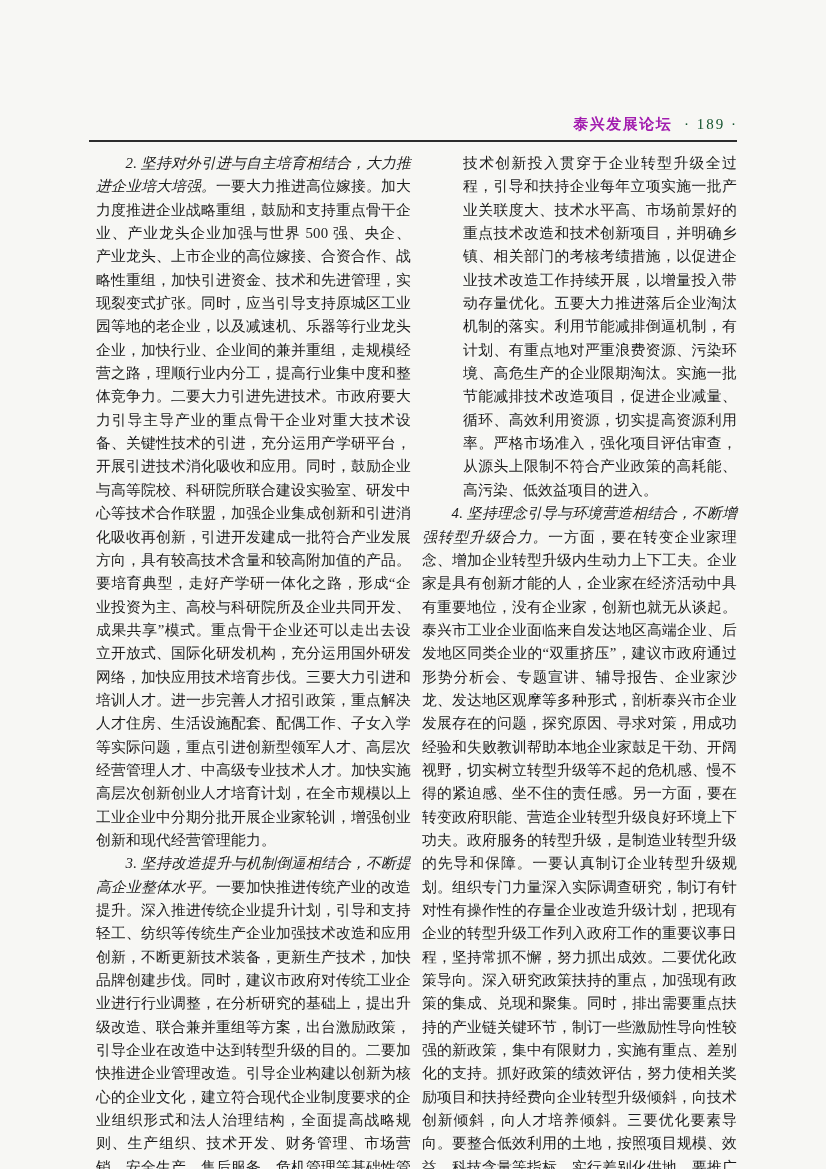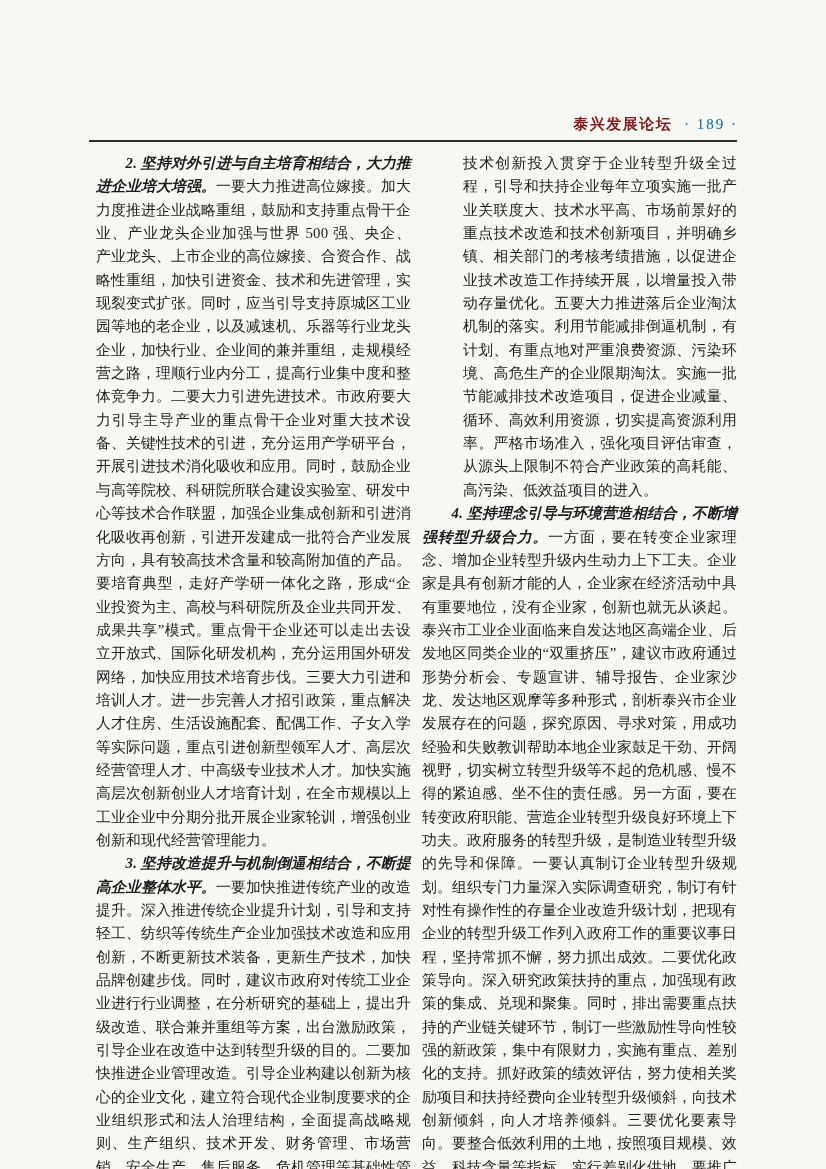--- a/index.html
+++ b/index.html
@@ -14,22 +14,22 @@
     background: #f7f7f4;
     color: #1e1e1e;
     overflow: hidden;
   }
   .header {
     position: absolute;
     top: 115px; right: 88px;
     font-size: 15px;
     white-space: nowrap;
   }
-  .journal { font-weight: bold; letter-spacing: 1.5px; color: #7f1d1d; }
-  .pagenum { margin-left: 8px; letter-spacing: 2px; color: #0369a1; }
+  .journal { font-weight: bold; letter-spacing: 1.5px; color: #a21caf; }
+  .pagenum { margin-left: 8px; letter-spacing: 2px; color: #14532d; }
   .rule {
     position: absolute;
     top: 140px; left: 89px;
     width: 648px; height: 2px;
     background: #2d2d2d;
   }
   .columns {
     position: absolute;
     top: 152px; left: 96px;
     width: 641px;
@@ -41,21 +41,21 @@
     margin: 0;
     font-size: 14.8px;
     line-height: 23.35px;
     text-align: justify;
     text-justify: inter-character;
     text-indent: 2em;
     letter-spacing: 0.2px;
     color: #1c1c1c;
   }
   .para.noindent { text-indent: 0; margin-left: 41px; }
-  .kai { font-style: italic; font-weight: bold; }
+  .kai { font-style: italic; }
 </style>
 </head>
 <body>
 
 <div class="page">
 
   <div class="header">
     <span class="journal">泰兴发展论坛</span>
     <span class="pagenum">· 189 ·</span>
   </div>

